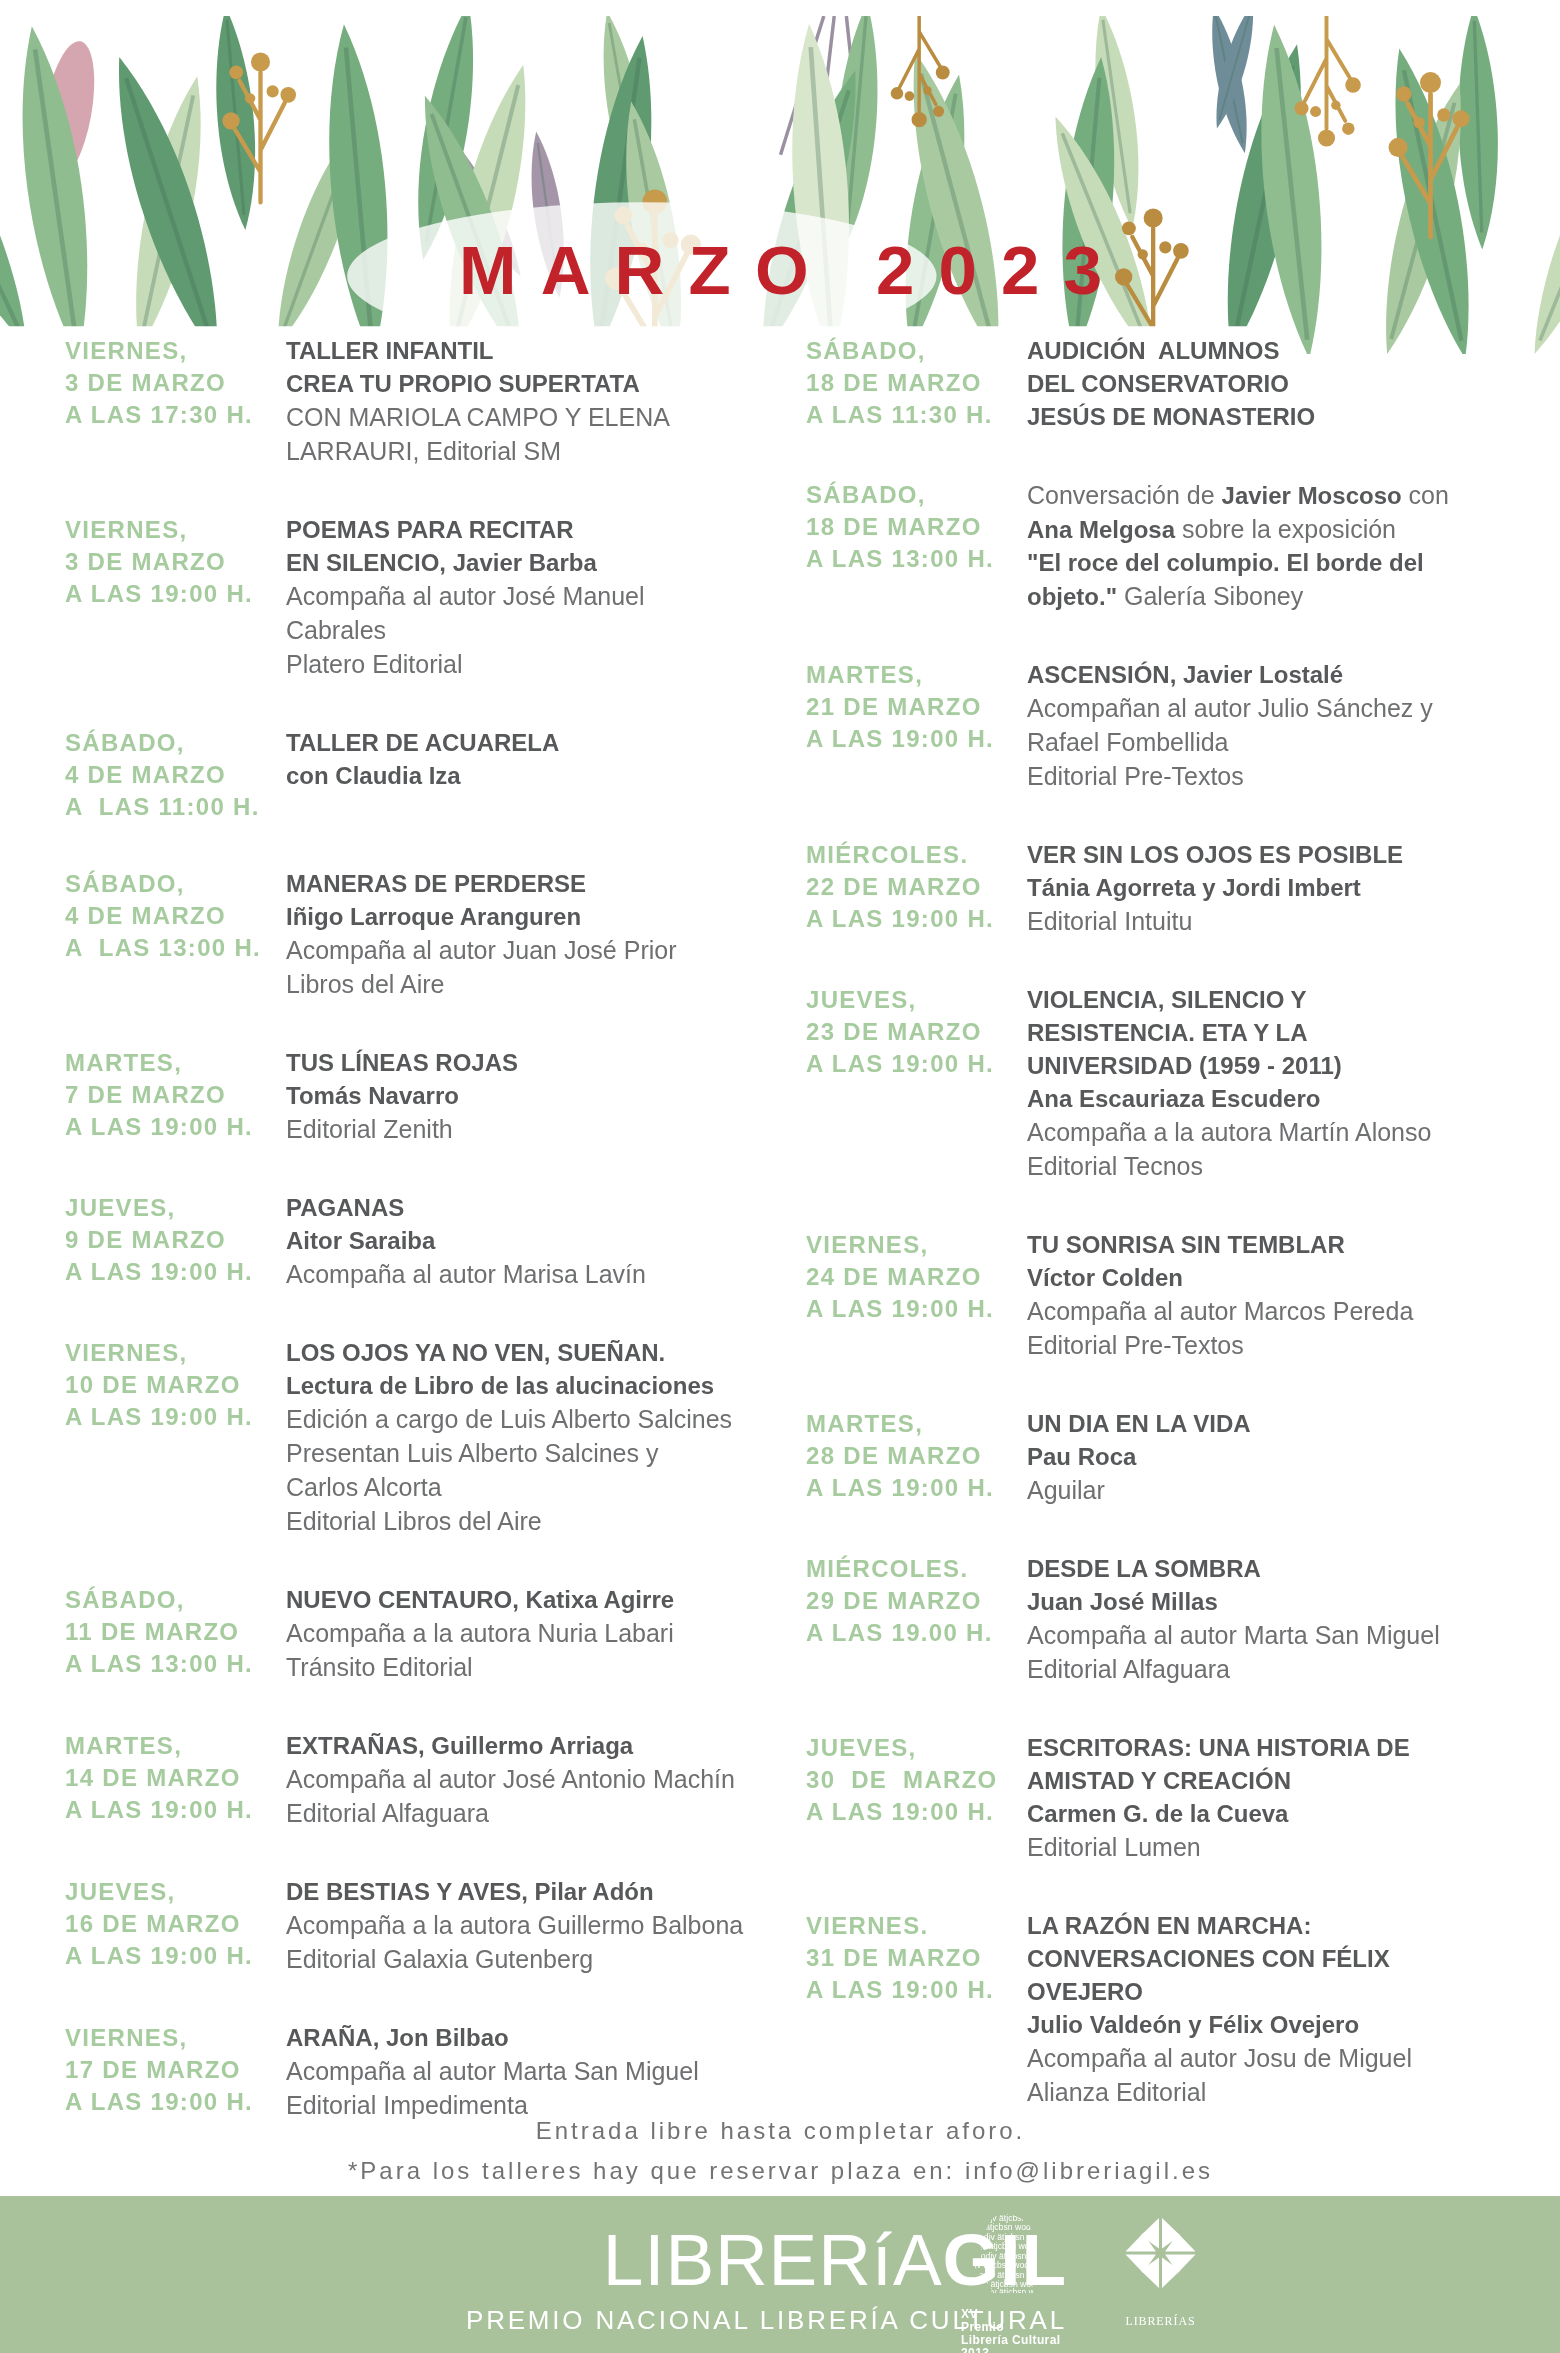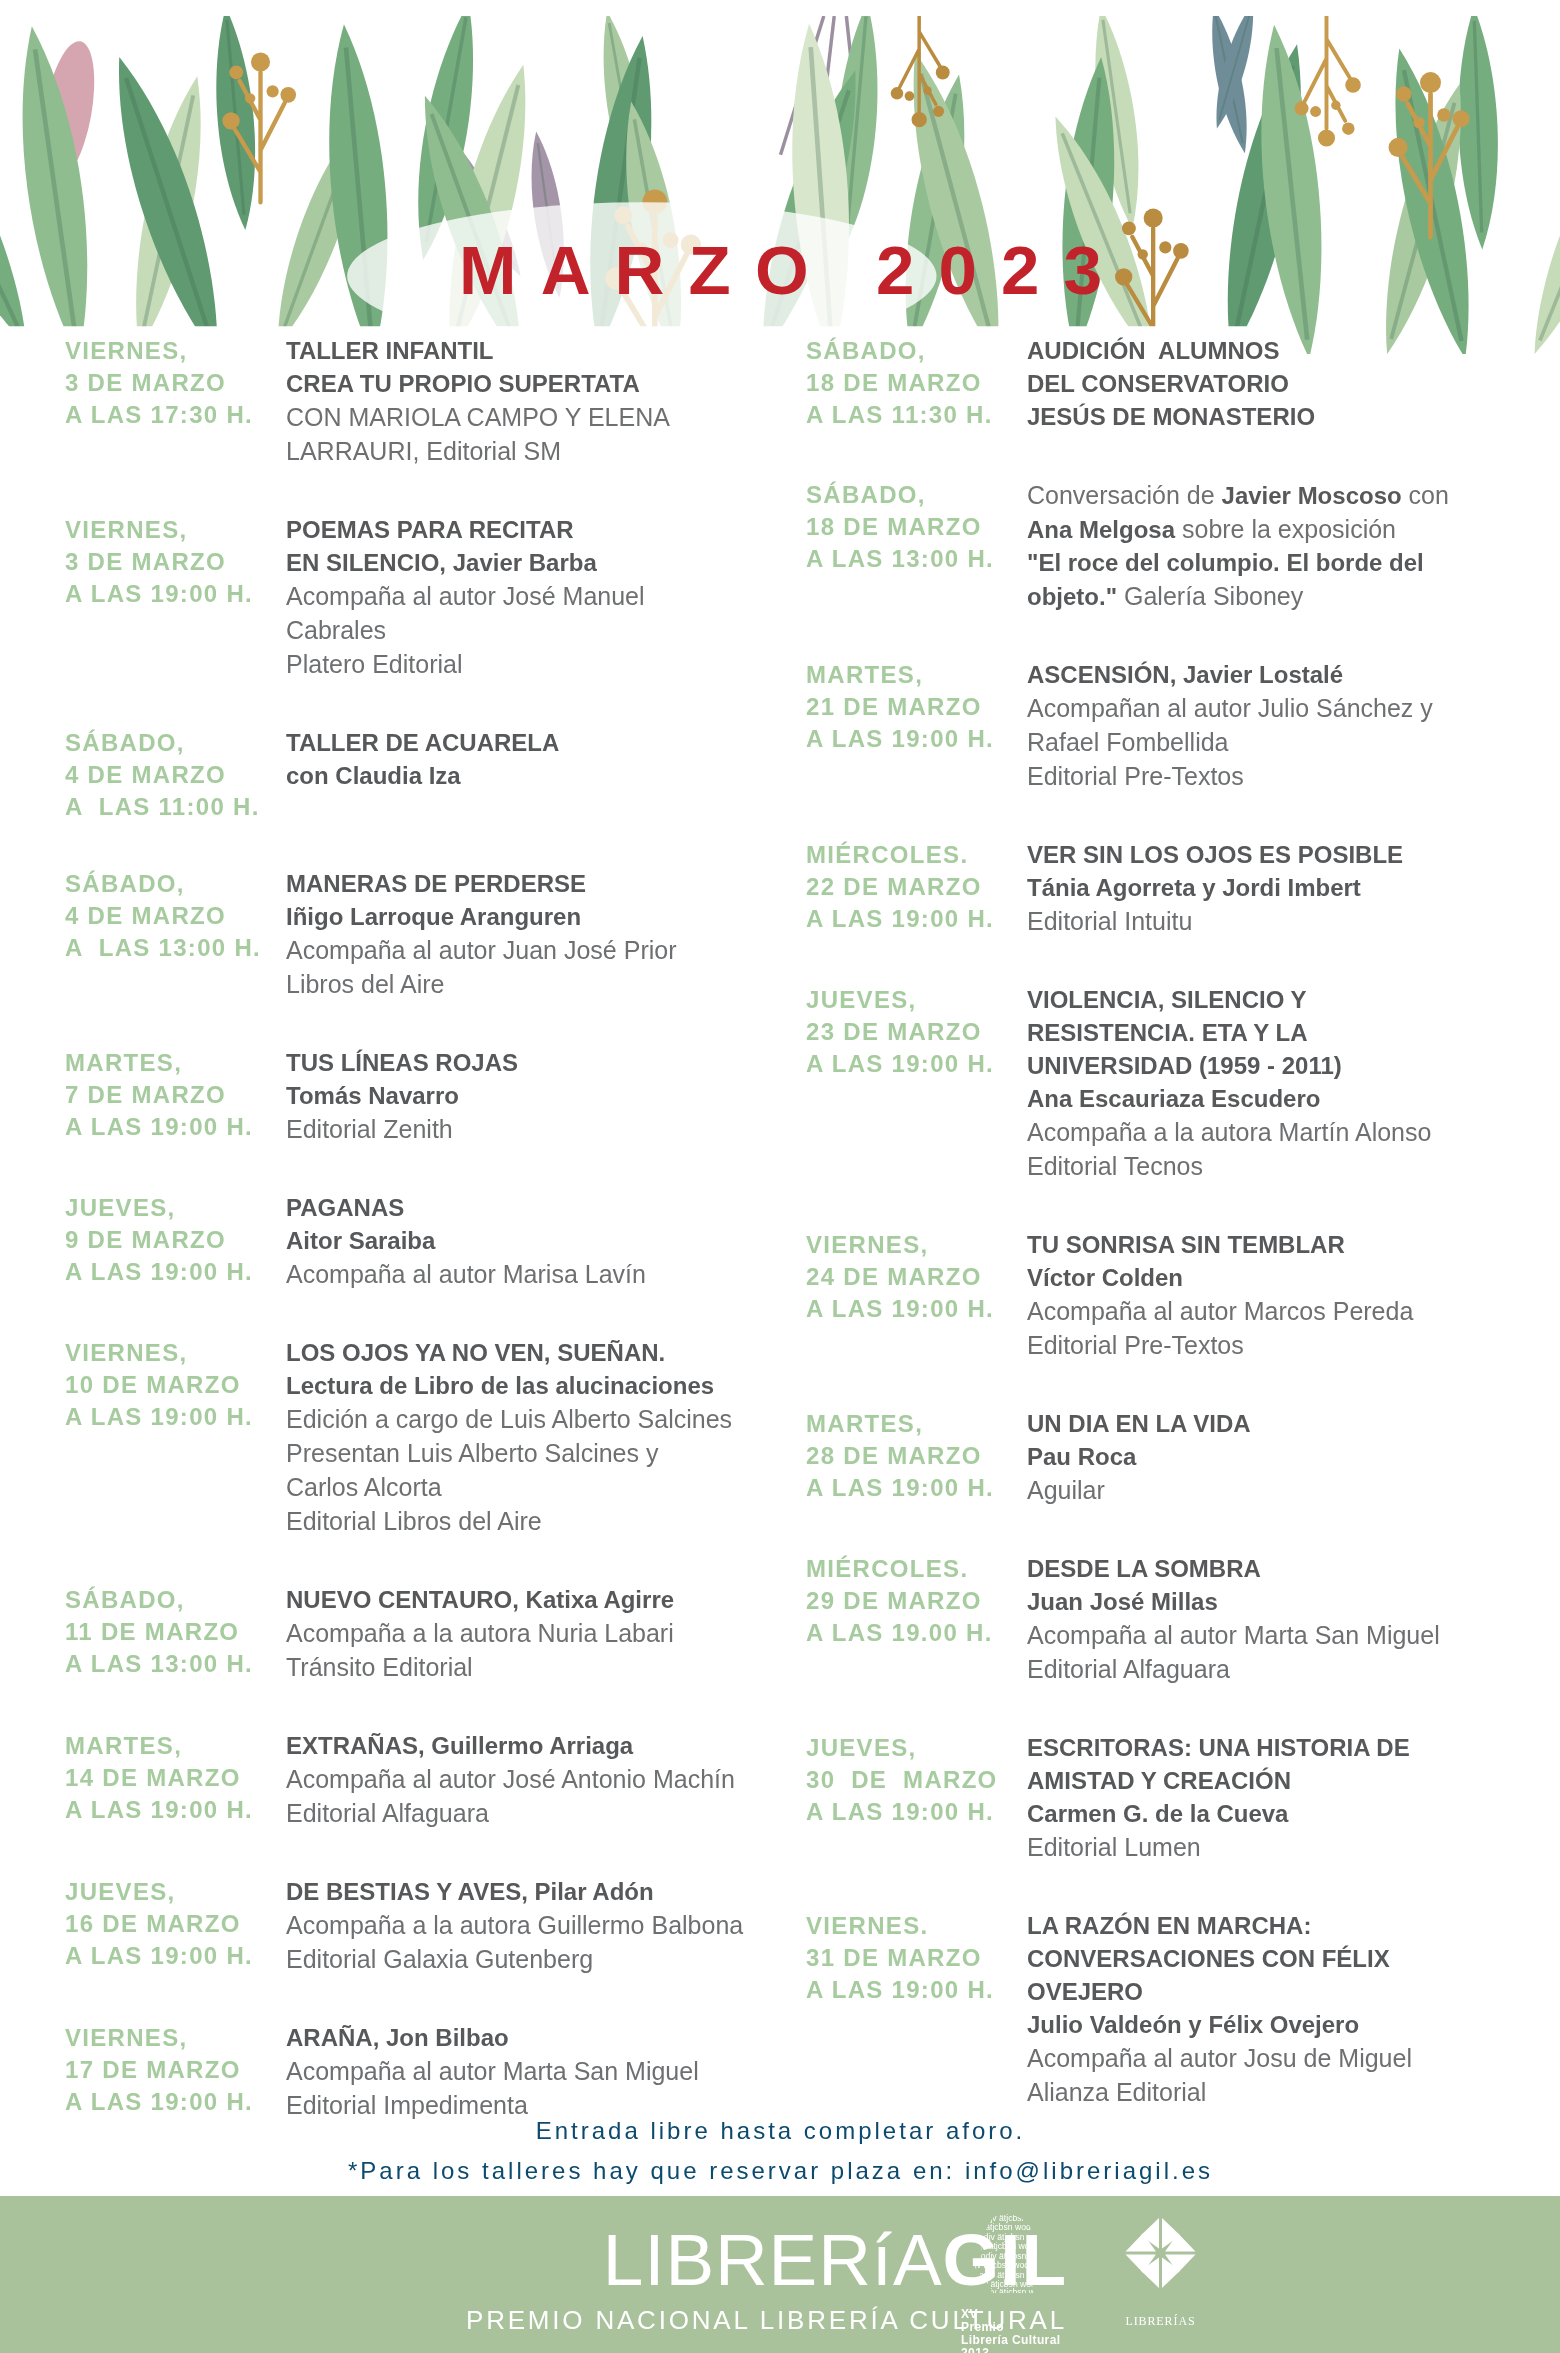--- a/index.html
+++ b/index.html
@@ -20,21 +20,21 @@
   .col-left{left:65px;width:704px;}
   .col-right{left:806px;width:733px;}
   .event{display:flex;margin-bottom:45px;}
   .dates{width:221px;flex:none;color:#a6cb9e;font-weight:700;font-size:24px;letter-spacing:1.3px;}
   .body{flex:1;font-size:22.5px;color:#6e6f71;}
   .ln{line-height:32px;white-space:pre;}
   .rt{font-weight:700;color:#57585a;font-size:24px;}
   .rd{color:#6e6f71;font-size:25px;}
 
   
-  .footer{position:absolute;top:2111px;left:0;width:100%;text-align:center;color:#0c4a6e;}
+  .footer{position:absolute;top:2111px;left:0;width:100%;text-align:center;color:#737373;}
   .footer .ftl{font-size:24px;line-height:40px;letter-spacing:3px;white-space:pre;}
 
   
   .bar{position:absolute;top:2196px;left:0;width:1561px;height:158px;background:#a9c29c;}
   .logo-text{position:absolute;left:466px;top:24px;color:#ffffff;text-align:right;}
   .logo-main{font-size:73px;line-height:80px;letter-spacing:0.9px;}
   .logo-main .thin{font-weight:400;}
   .logo-main .boldpart{font-weight:700;}
   .logo-sub{font-size:26px;letter-spacing:2.8px;margin-top:5.2px;font-weight:400;}
   .head-wrap{position:absolute;left:961px;top:15.6px;width:104px;color:#ffffff;}

